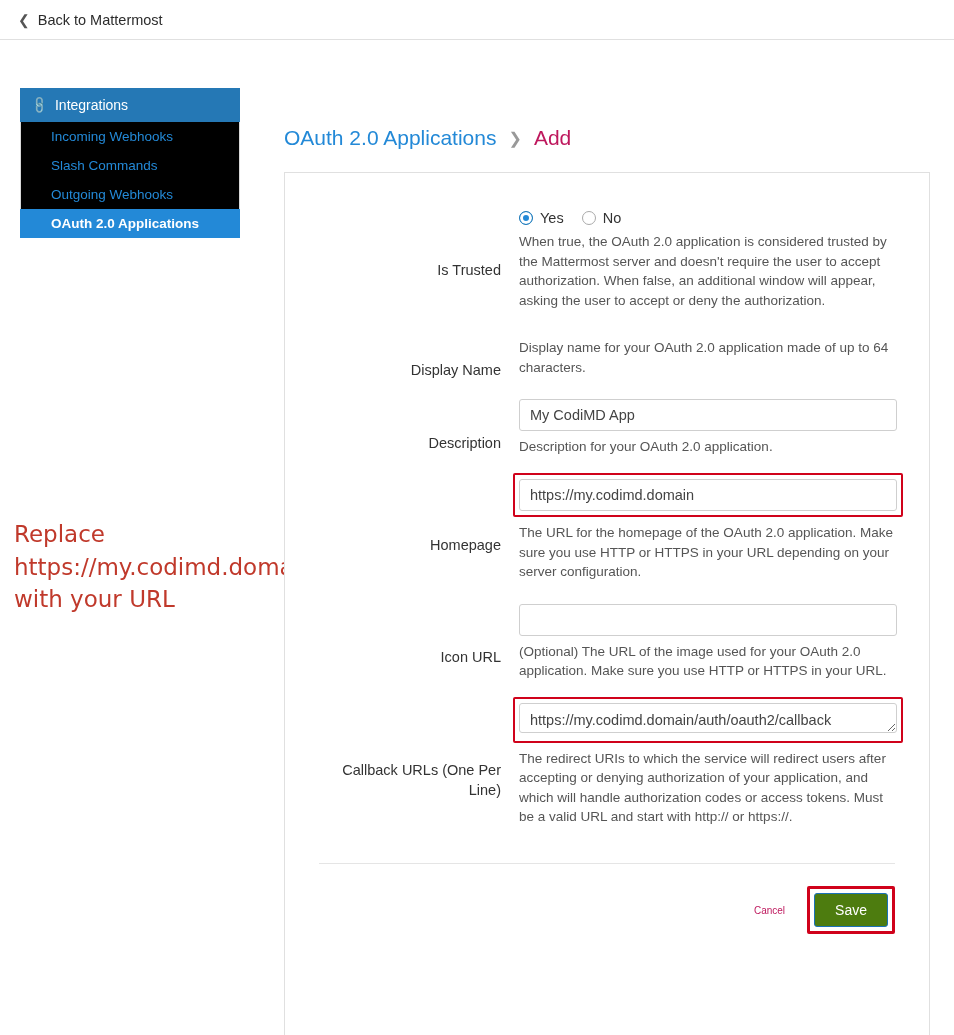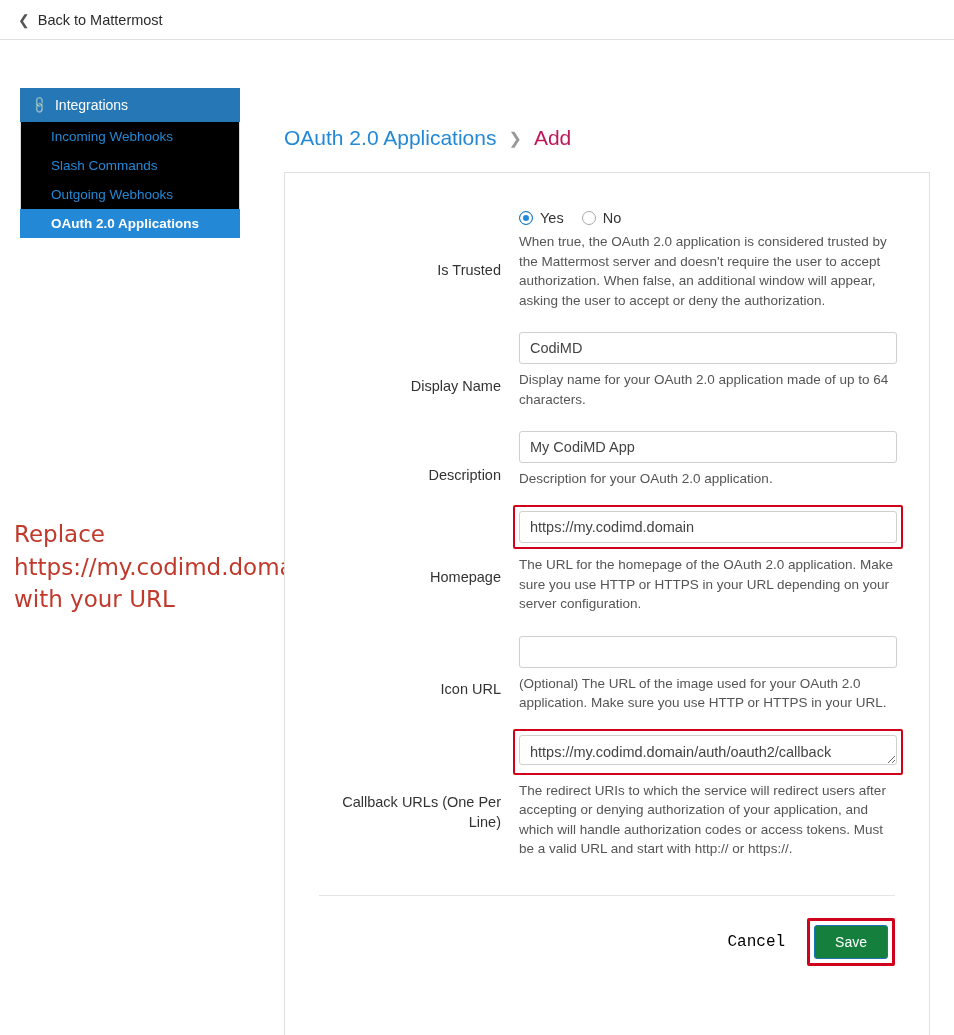--- a/index.html
+++ b/index.html
@@ -207,29 +207,29 @@
     margin: 14px 0 0 0;
   }
   .actions {
     display: flex;
     justify-content: flex-end;
     align-items: center;
     gap: 16px;
     padding: 22px 0 18px 0;
   }
   .cancel-btn {
-    font-size: 16px;
-    color: #000000;
+    font-size: 10px;
+    color: #be185d;
     background: none;
     border: none;
     cursor: pointer;
-    font-family: Liberation Mono, monospace;
+    font-family: Liberation Sans, sans-serif;
   }
   .save-btn {
-    background: #15803d;
+    background: #4d7c0f;
     color: #fff;
     border: 1px solid #1b72b8;
     border-radius: 3px;
     font-size: 14px;
     padding: 8px 20px;
     cursor: pointer;
     font-family: "Liberation Sans", sans-serif;
   }
   .save-wrap {
     border: 3px solid #d0021b;
@@ -296,21 +296,20 @@
               <span>No</span>
             </label>
           </div>
           <div class="help-text">When true, the OAuth 2.0 application is considered trusted by the Mattermost server and doesn't require the user to accept authorization. When false, an additional window will appear, asking the user to accept or deny the authorization.</div>
         </div>
       </div>
 
       <div class="form-row">
         <div class="form-label">Display Name</div>
         <div class="form-field">
-          <input class="text" type="text" value="CodiMD" style="">
           <div class="help-text">Display name for your OAuth 2.0 application made of up to 64 characters.</div>
         </div>
       </div>
 
       <div class="form-row">
         <div class="form-label">Description</div>
         <div class="form-field">
           <input class="text" type="text" value="My CodiMD App" style="">
           <div class="help-text">Description for your OAuth 2.0 application.</div>
         </div>

